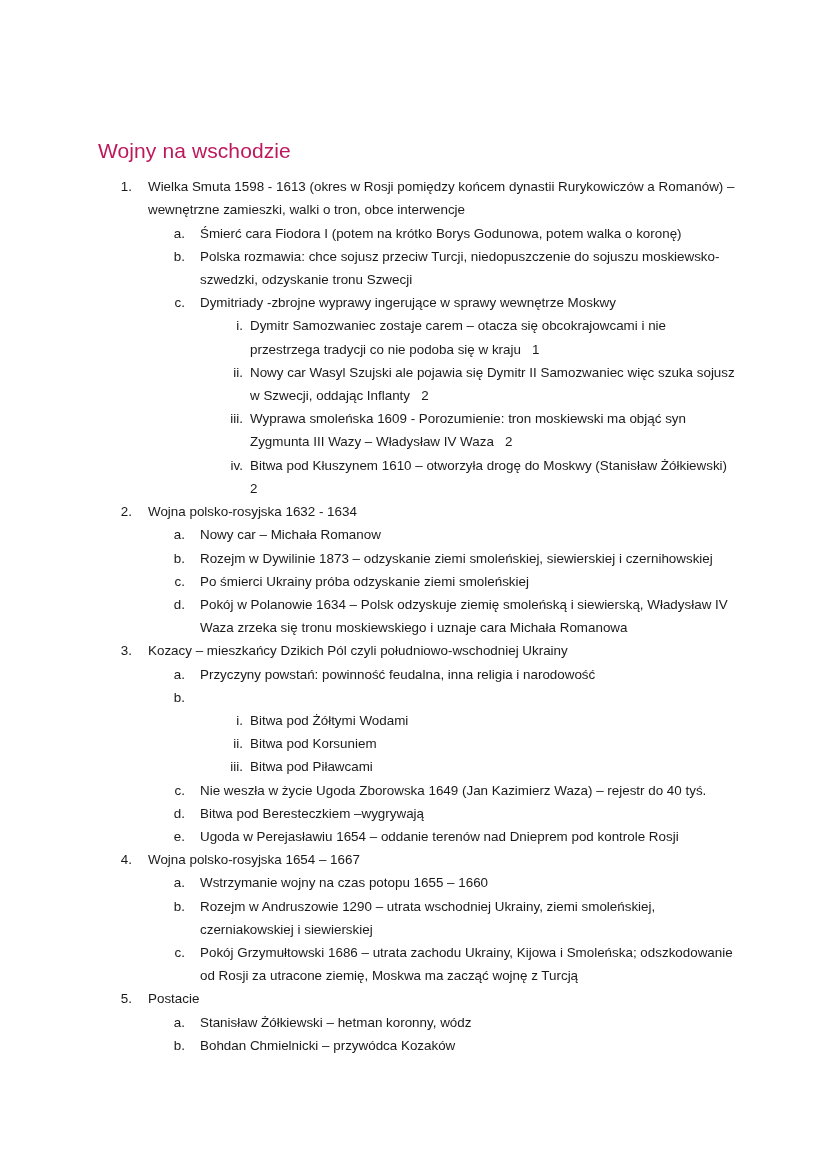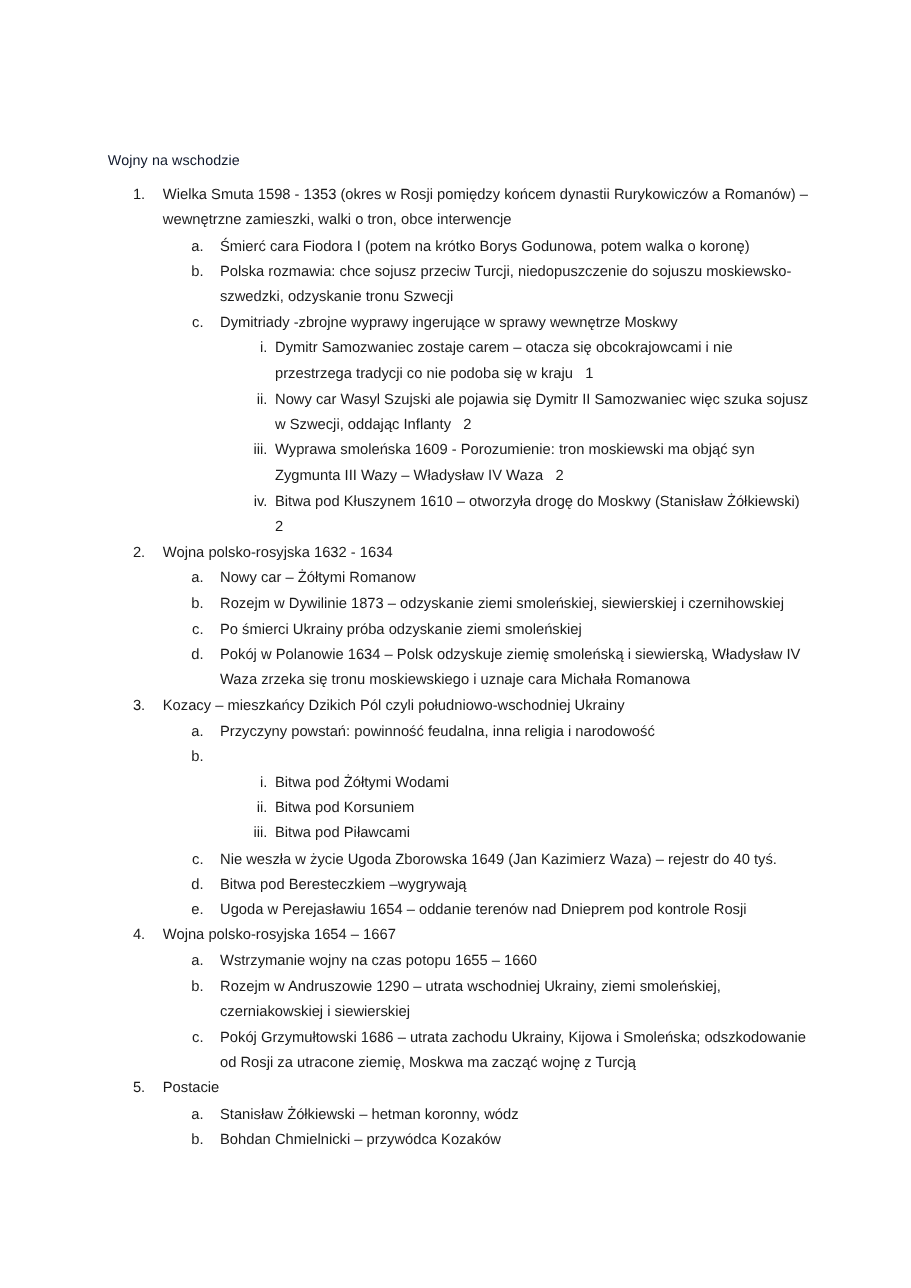--- a/index.html
+++ b/index.html
@@ -26,23 +26,23 @@
   }
 
   .content {
     position: absolute;
     left: 98px;
     top: 138px;
     width: 638px;
   }
 
   .doc-heading {
-    font-size: 13px;
+    font-size: 21px;
     font-weight: normal;
-    color: #0f172a;
+    color: #be185d;
     margin: 0 0 11px 0;
     letter-spacing: 0.1px;
     line-height: 1.25;
   }
 
   
   ol.lvl1 {
     list-style: none;
     margin: 0;
     padding: 0;
@@ -88,21 +88,21 @@
 
 <div class="page">
   <div class="content">
 
     <h1 class="doc-heading">Wojny na wschodzie</h1>
 
     <ol class="lvl1" id="outline-root">
         <li>
           <div class="row l1">
             <span class="marker">1.</span>
-            <span class="txt">Wielka Smuta 1598 - 1353 (okres w Rosji pomiędzy końcem dynastii Rurykowiczów a Romanów) – wewnętrzne zamieszki, walki o tron, obce interwencje</span>
+            <span class="txt">Wielka Smuta 1598 - 1613 (okres w Rosji pomiędzy końcem dynastii Rurykowiczów a Romanów) – wewnętrzne zamieszki, walki o tron, obce interwencje</span>
           </div>
           <ol class="sub">
             <li>
               <div class="row l2">
                 <span class="marker">a.</span>
                 <span class="txt">Śmierć cara Fiodora I (potem na krótko Borys Godunowa, potem walka o koronę)</span>
               </div>
             </li>
             <li>
               <div class="row l2">
@@ -146,21 +146,21 @@
         </li>
         <li>
           <div class="row l1">
             <span class="marker">2.</span>
             <span class="txt">Wojna polsko-rosyjska 1632 - 1634</span>
           </div>
           <ol class="sub">
             <li>
               <div class="row l2">
                 <span class="marker">a.</span>
-                <span class="txt">Nowy car – Żółtymi Romanow</span>
+                <span class="txt">Nowy car – Michała Romanow</span>
               </div>
             </li>
             <li>
               <div class="row l2">
                 <span class="marker">b.</span>
                 <span class="txt">Rozejm w Dywilinie 1873 – odzyskanie ziemi smoleńskiej, siewierskiej i czernihowskiej</span>
               </div>
             </li>
             <li>
               <div class="row l2">

